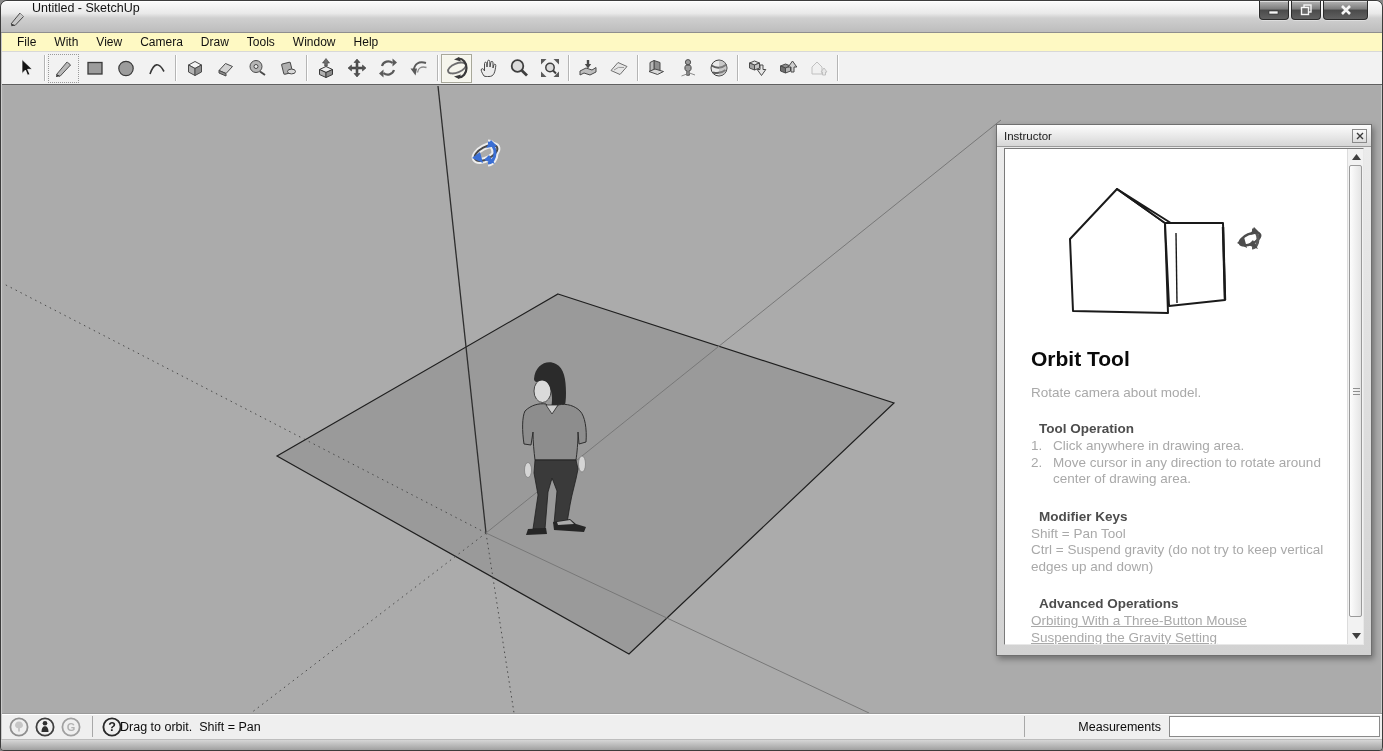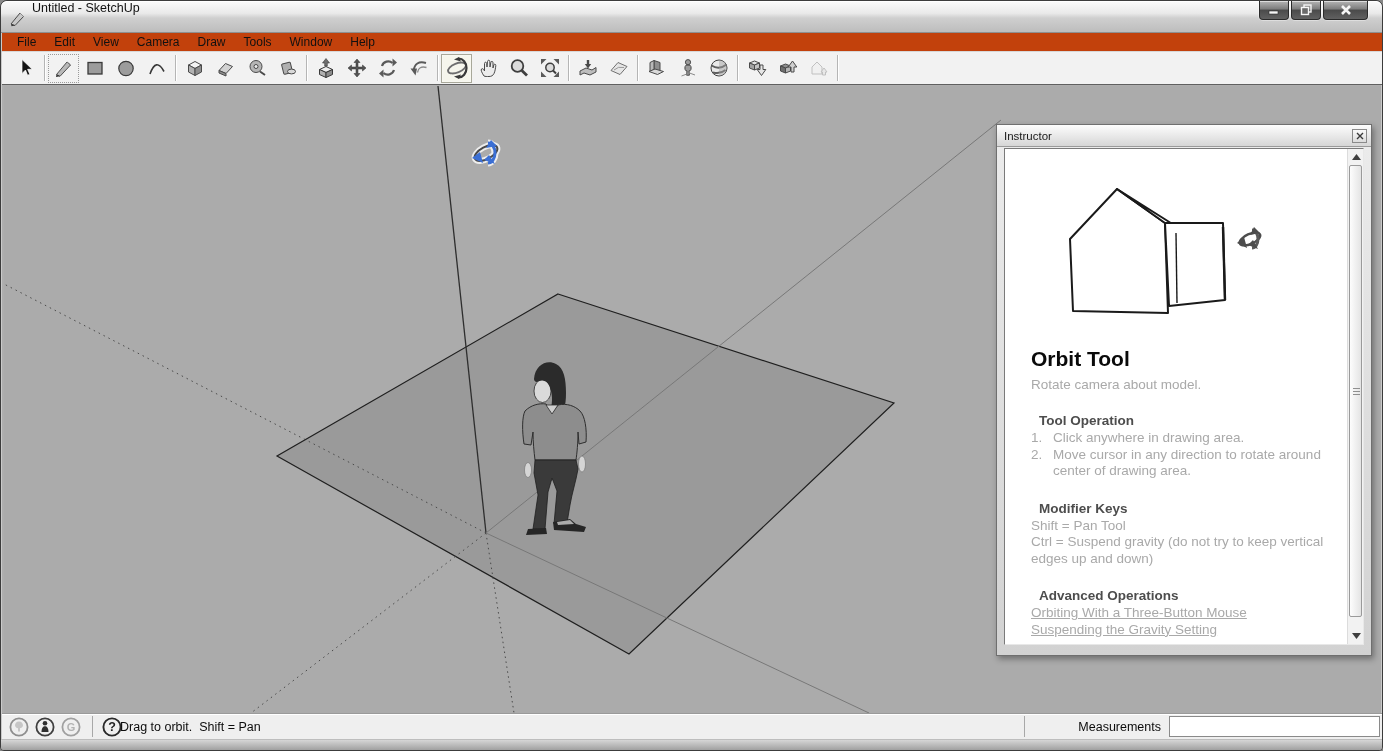--- a/index.html
+++ b/index.html
@@ -14,21 +14,21 @@
     box-shadow:inset 0 1px 0 #ffffff;}
   .app-icon{position:absolute;left:8px;top:9px;width:17px;height:17px;}
   .title-text{position:absolute;left:31px;top:0;font-size:12.5px;color:#101010;}
   .winbtns{position:absolute;right:14px;top:0;height:20px;display:flex;gap:2px;}
   .winbtn{width:30px;height:19px;border:1px solid #2a2a2a;border-top:none;border-radius:0 0 4px 4px;
     background:linear-gradient(180deg,#b5b5b5 0%,#7c7c7c 45%,#4a4a4a 50%,#616161 100%);
     box-shadow:inset 0 1px 0 rgba(255,255,255,.55),0 0 0 1px rgba(255,255,255,.35);
     display:flex;align-items:center;justify-content:center;padding:0;}
   .winbtn.close{width:45px;}
   
-  .menubar{position:absolute;left:1px;top:32px;width:1381px;height:19px;background:#c2410c;
+  .menubar{position:absolute;left:1px;top:32px;width:1381px;height:19px;background:#fef9c3;
     border-bottom:1px solid #d8d8d8;display:flex;align-items:center;padding-left:6px;}
   .menu-item{font-size:12px;color:#111;padding:1px 9px;}
   
   .toolbar{position:absolute;left:1px;top:51px;width:1381px;height:33px;background:#f2f2f2;
     border-bottom:1px solid #606060;display:flex;align-items:center;padding-left:8px;}
   .tbtn{width:31px;height:29px;border:1px solid transparent;background:transparent;
     display:flex;align-items:center;justify-content:center;padding:0;}
   .tbtn.focused{border:1px dotted #9a9a9a;}
   .tbtn.active{background:#f6f6ec;border:1px solid #a8a89a;box-shadow:inset 0 0 2px #ffffff;}
   .tbtn.disabled{opacity:.5;}
@@ -51,21 +51,21 @@
     border:1px solid #7a7a7a;border-right-color:#e8e8e8;border-bottom-color:#e8e8e8;overflow:hidden;}
   .inst-scroll{position:absolute;right:0;top:0;width:16px;height:100%;background:#f2f2f2;
     border-left:1px solid #dcdcdc;}
   .sb-arrow{position:absolute;left:0;width:16px;height:16px;display:flex;align-items:center;justify-content:center;
     background:transparent;border:none;padding:0;}
   .sb-thumb{position:absolute;left:1px;top:16px;width:13px;height:452px;border:1px solid #9a9a9a;border-radius:2px;
     background:linear-gradient(90deg,#fdfdfd,#e4e4e4);}
   .sb-grip{position:absolute;left:3px;top:50%;width:7px;height:1px;background:#8f8f8f;box-shadow:0 -3px 0 #8f8f8f,0 3px 0 #8f8f8f;}
   .inst-body{position:absolute;left:0;top:0;right:17px;bottom:0;padding:12px 10px 0 26px;}
   .inst-figure{width:300px;height:178px;margin-left:6px;}
-  .inst-h1{font-size:21px;font-weight:bold;color:#0a0a0a;margin:8px 0 6px 0;}
+  .inst-h1{font-size:21px;font-weight:bold;color:#0a0a0a;margin:8px 0 14px 0;}
   .inst-desc{font-size:13.5px;color:#a9a9a9;}
   .inst-h2{font-size:13.5px;font-weight:bold;color:#4d4d4d;margin:21px 0 2px 8px;}
   .inst-li{display:flex;font-size:13.5px;color:#a9a9a9;line-height:16.5px;}
   .inst-li .num{width:22px;flex:none;}
   .inst-p{font-size:13.5px;color:#a9a9a9;line-height:16.5px;max-width:300px;}
   .inst-link{font-size:13.5px;color:#a9a9a9;line-height:16.5px;text-decoration:underline;}
   
   .statusbar{position:absolute;left:1px;top:712px;width:1381px;height:26px;background:#efefef;
     border-top:1px solid #9a9a9a;box-shadow:inset 0 1px 0 #ffffff;}
   .scircle{position:absolute;top:3px;width:20px;height:20px;border-radius:50%;display:flex;
@@ -106,21 +106,21 @@
       <button class="winbtn close">
         <svg width="12" height="12" viewBox="0 0 12 12">
           <path d="M2,2 L10,10 M10,2 L2,10" stroke="#f5f5f5" stroke-width="2.6"></path>
           </svg>
       </button>
     </div>
   </div>
 
   <div class="menubar">
     <span class="menu-item">File</span>
-    <span class="menu-item">Edit</span>
+    <span class="menu-item">With</span>
     <span class="menu-item">View</span>
     <span class="menu-item">Camera</span>
     <span class="menu-item">Draw</span>
     <span class="menu-item">Tools</span>
     <span class="menu-item">Window</span>
     <span class="menu-item">Help</span>
   </div>
 
   <div class="toolbar">
     <button class="tbtn">

